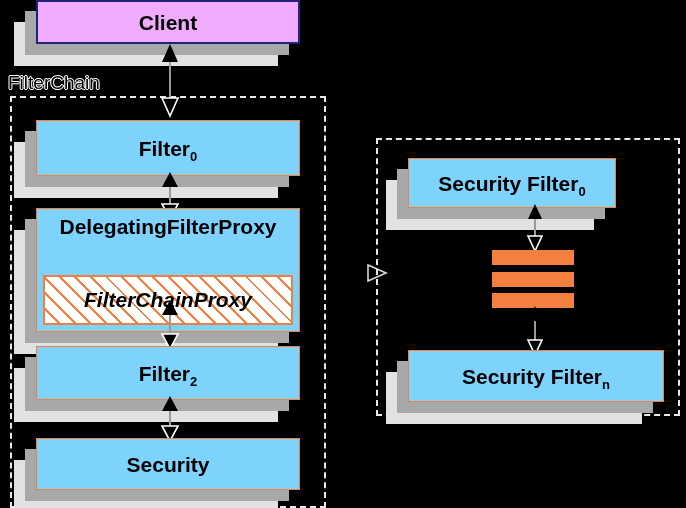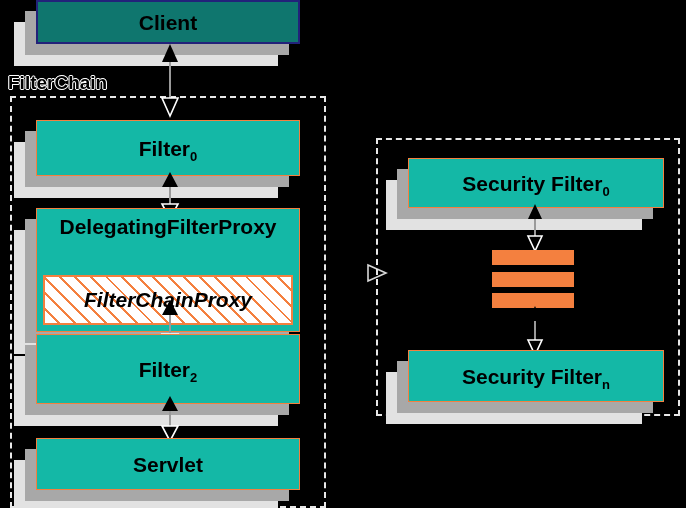--- a/index.html
+++ b/index.html
@@ -19,21 +19,21 @@
   
   .group-box {
     position: absolute;
     border: 2px dashed #e8e8e8;
     box-sizing: border-box;
     background: transparent;
   }
   .group-label {
     position: absolute;
     font-family: "Liberation Sans", sans-serif;
-    font-weight: bold;
+    font-weight: normal;
     font-size: 19px;
     color: #000000;
     white-space: nowrap;
     letter-spacing: 0px;
     -webkit-text-stroke: 1.1px #f2f2f2;
     paint-order: stroke fill;
     text-shadow:
       -1px 0 #ffffff, 1px 0 #ffffff,
       0 -1px #ffffff, 0 1px #ffffff;
   }
@@ -63,25 +63,25 @@
     position: absolute;
     left: 0; top: 0;
     width: 100%;
     height: 100%;
     box-sizing: border-box;
     display: flex;
     align-items: center;
     justify-content: center;
   }
   .face.orange {
-    background: #14b8a6;
+    background: #7dd3fc;
     border: 1px solid #f4803f;
   }
   .face.purple {
-    background: #0f766e;
+    background: #f0abfc;
     border: 2px solid #22227a;
   }
   .node-label {
     font-family: "Liberation Sans", sans-serif;
     font-weight: bold;
     font-size: 21px;
     color: #000000;
     line-height: 1;
     white-space: nowrap;
   }
@@ -199,52 +199,52 @@
       </div>
     </div>
   </div>
 
   <svg class="arrow" style="left:158px; top:300px;" width="24" height="50">
     <line x1="12" y1="6" x2="12" y2="42" stroke="#9a9a9a" stroke-width="2"></line>
     <polygon points="12,0 4,15 20,15" fill="#000000"></polygon>
     <polygon points="12,49 4,34 20,34" fill="#000000" stroke="#ffffff" stroke-width="1.6"></polygon>
   </svg>
 
-  <div class="node" style="left:36px; top:334px; width:264px; height:70px;">
+  <div class="node" style="left:36px; top:346px; width:264px; height:54px;">
     <div class="shadow-far"></div>
     <div class="shadow-near"></div>
     <div class="face orange">
       <span class="node-label">
         <span>Filter</span><sub>2</sub>
       </span>
     </div>
   </div>
 
   <svg class="arrow" style="left:158px; top:396px;" width="24" height="46">
     <line x1="12" y1="6" x2="12" y2="38" stroke="#9a9a9a" stroke-width="2"></line>
     <polygon points="12,0 4,15 20,15" fill="#000000"></polygon>
     <polygon points="12,45 4,30 20,30" fill="#000000" stroke="#ffffff" stroke-width="1.6"></polygon>
   </svg>
 
   <div class="node" style="left:36px; top:438px; width:264px; height:52px;">
     <div class="shadow-far"></div>
     <div class="shadow-near"></div>
     <div class="face orange">
-      <span class="node-label">Servlet</span>
+      <span class="node-label">Security</span>
     </div>
   </div>
 
   <svg class="tiny-arrow" style="left:366px; top:262px;" width="22" height="22">
     <polygon points="2,3 20,11 2,19" fill="none" stroke="#d8d8d8" stroke-width="1.6"></polygon>
   </svg>
 
 
   <div class="group-box" style="left:376px; top:138px; width:304px; height:278px;"></div>
 
-  <div class="node" style="left:408px; top:158px; width:256px; height:50px;">
+  <div class="node" style="left:408px; top:158px; width:208px; height:50px;">
     <div class="shadow-far"></div>
     <div class="shadow-near"></div>
     <div class="face orange">
       <span class="node-label">
         <span>Security Filter</span><sub>0</sub>
       </span>
     </div>
   </div>
 
   <svg class="arrow" style="left:524px; top:204px;" width="22" height="48">

